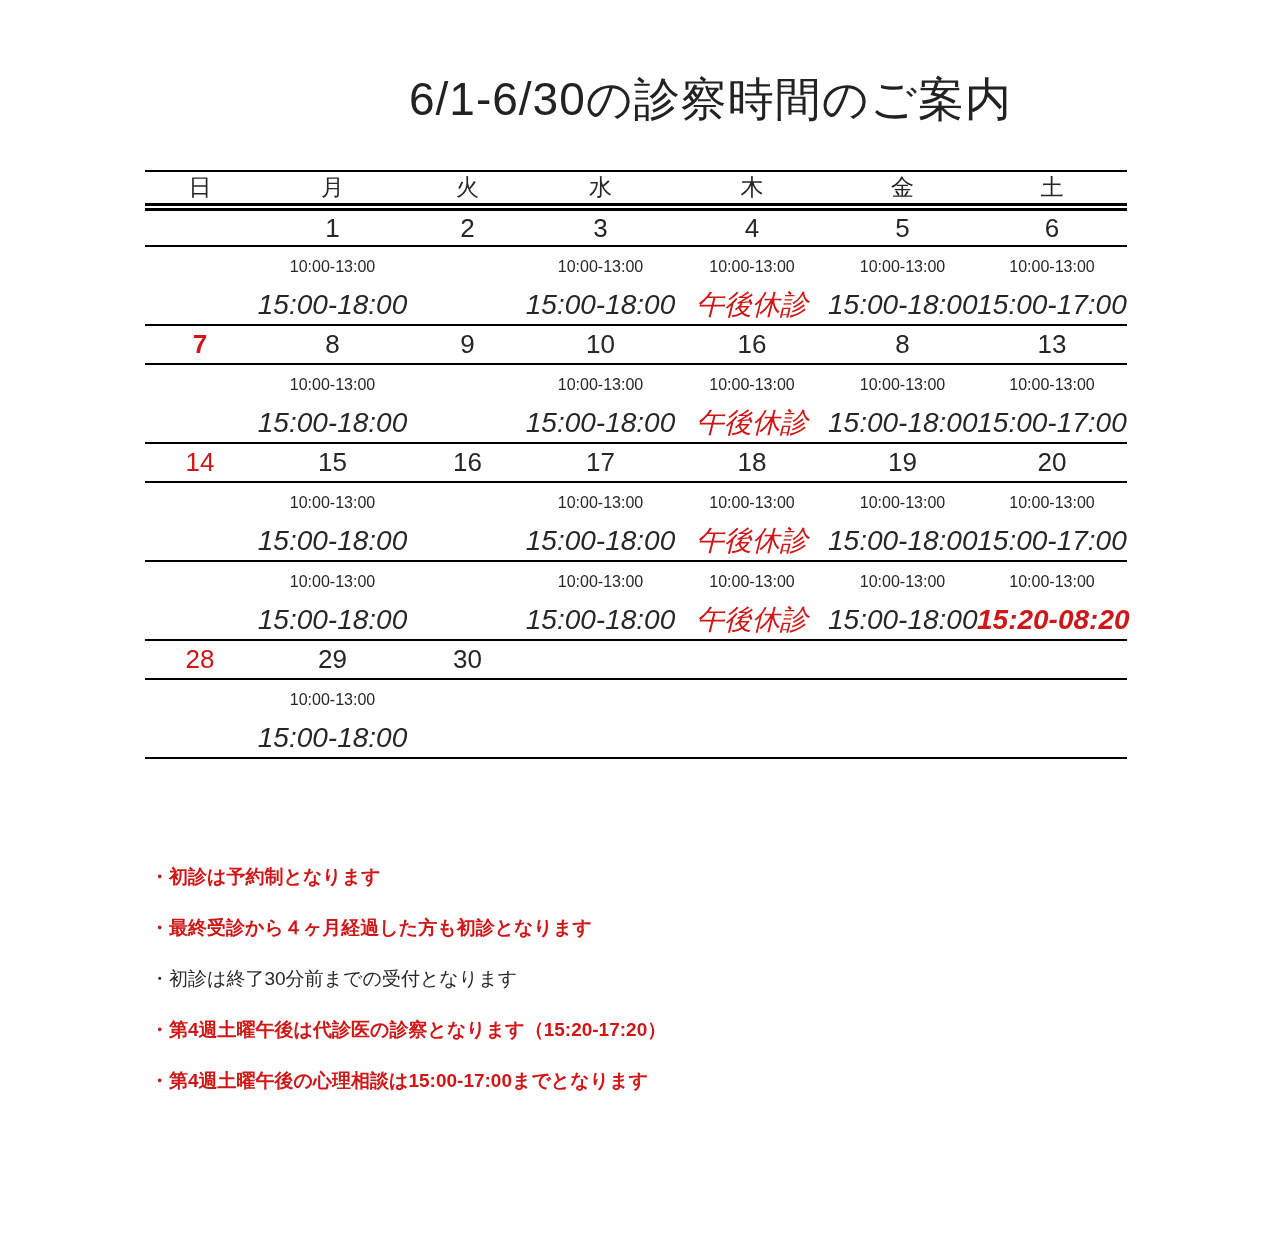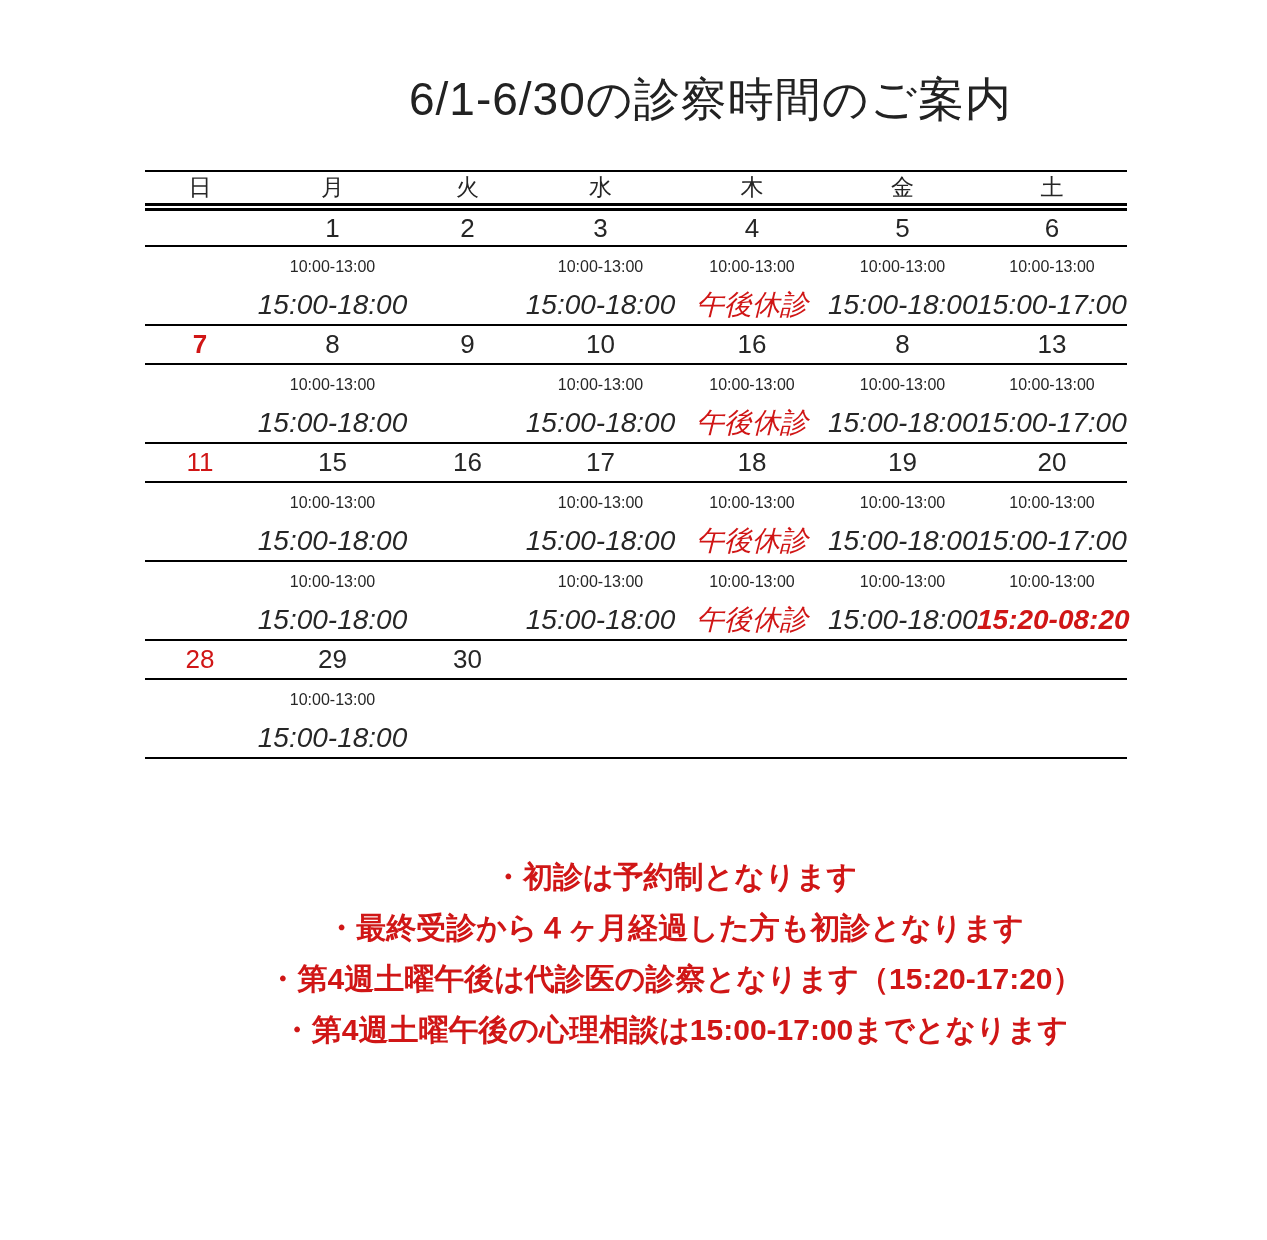--- a/index.html
+++ b/index.html
@@ -74,26 +74,25 @@
   }
   .red  { color: var(--red); }
   .bold { font-weight: 700; }
 
   
   .notes {
     position: absolute;
     top: 862px; left: 150px; width: 1050px;
   }
   .note {
-    font-size: 30px;
+    font-size: 19px;
     line-height: 30px;
     margin-bottom: 21px;
     white-space: nowrap;
     color: var(--ink);
-    text-align: center;
   }
   .note.red { color: var(--red); }
   .note .bold { font-weight: 700; }
 </style>
 </head>
 <body>
 
 <div class="page">
 
   <h1 class="title">6/1-6/30の診察時間のご案内</h1>
@@ -168,21 +167,21 @@
         <tr class="pm-row">
           <td></td>
           <td>15:00-18:00</td>
           <td></td>
           <td>15:00-18:00</td>
           <td class="red">午後休診</td>
           <td>15:00-18:00</td>
           <td>15:00-17:00</td>
         </tr>
         <tr class="date-row">
-          <td class="red">11</td>
+          <td class="red">14</td>
           <td>15</td>
           <td>16</td>
           <td>17</td>
           <td>18</td>
           <td>19</td>
           <td>20</td>
         </tr>
         <tr class="am-row">
           <td></td>
           <td>10:00-13:00</td>
@@ -245,17 +244,18 @@
           <td></td>
           <td></td>
           <td></td>
         </tr>
       </tbody>
   </table>
 
   <div class="notes">
       <div class="note red"><span class="bold">・初診は予約制となります</span></div>
       <div class="note red"><span class="bold">・最終受診から４ヶ月経過した方も初診となります</span></div>
+      <div class="note"><span>・初診は終了30分前までの受付となります</span></div>
       <div class="note red"><span class="bold">・第4週土曜午後は代診医の診察となります（15:20-17:20）</span></div>
       <div class="note red"><span class="bold">・第4週土曜午後の心理相談は15:00-17:00までとなります</span></div>
     </div>
 
 </div>
 
 </body></html>

